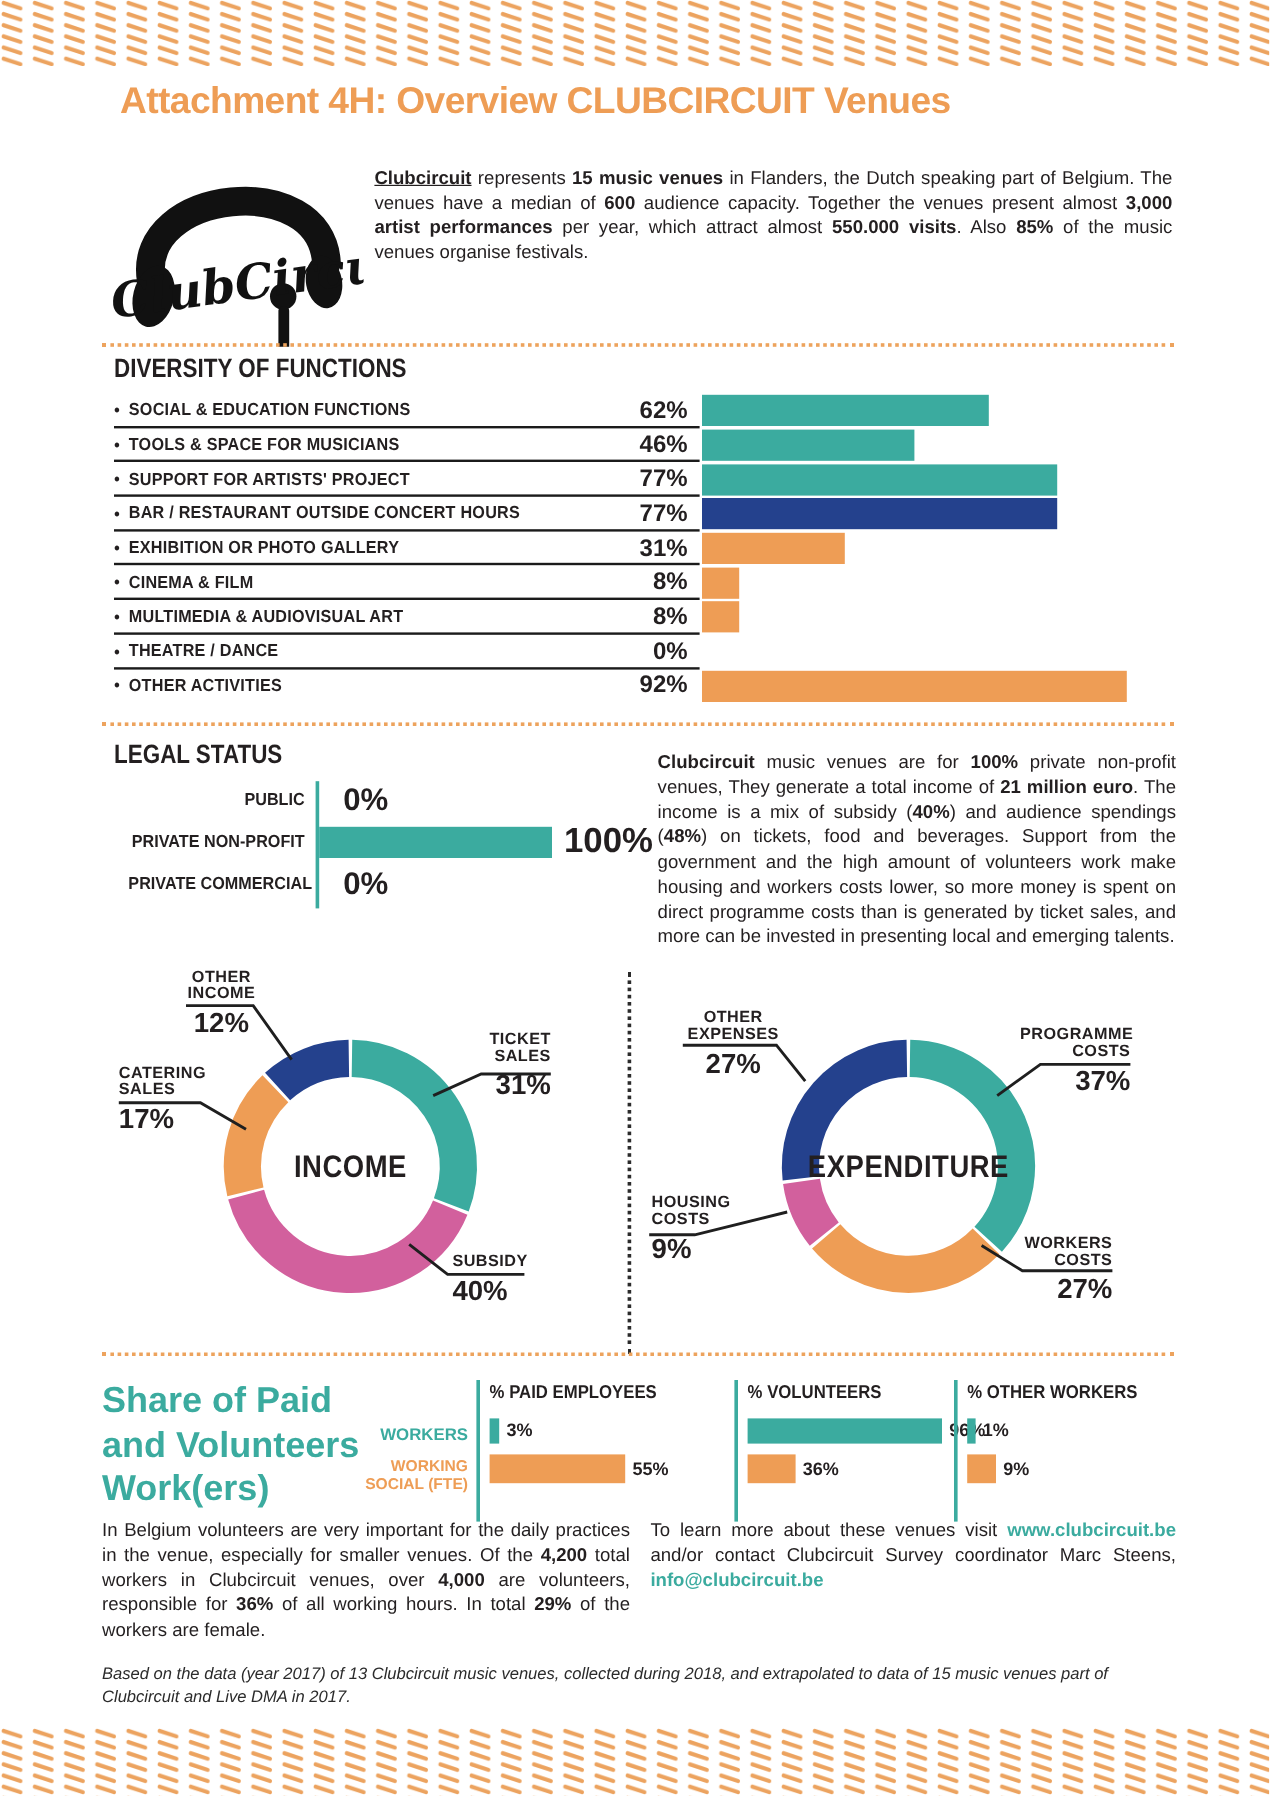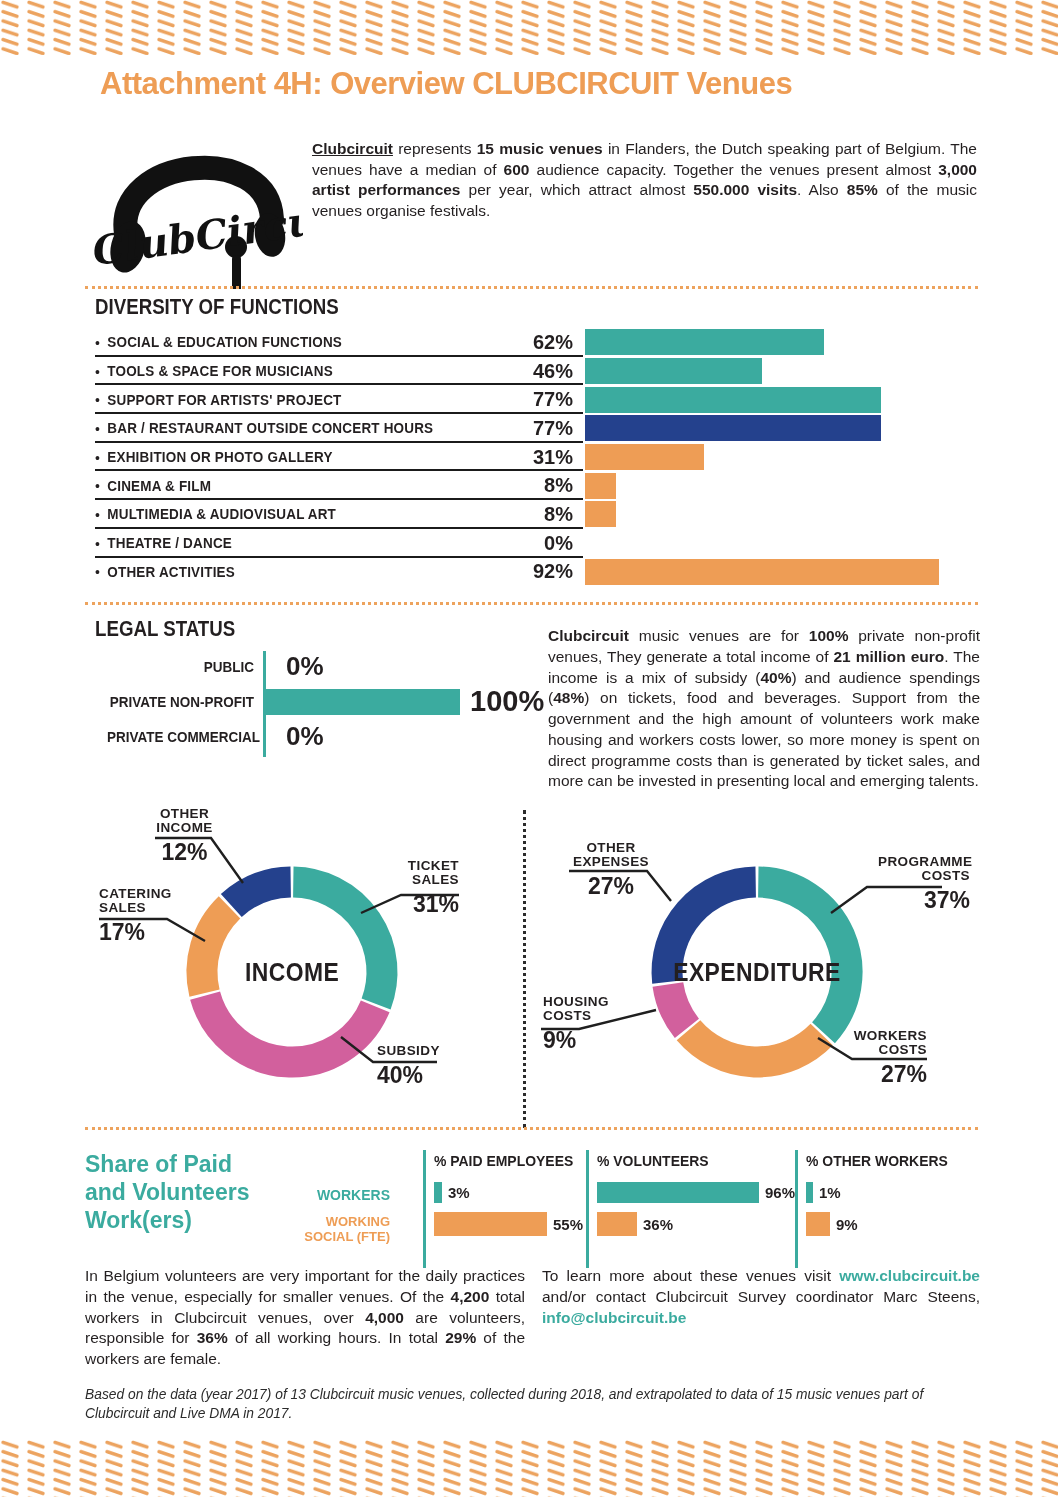--- a/index.html
+++ b/index.html
@@ -48,21 +48,21 @@
   .donut{overflow:visible;}
   .donut-income{left:85px;top:805px;width:450px;height:325px;}
   .donut-exp{left:535px;top:805px;width:480px;height:325px;}
   .donut svg{position:absolute;left:0;top:0;}
   .center-label{position:absolute;transform:translate(-50%,-50%) scaleX(0.88);font-size:26px;font-weight:800;letter-spacing:0.5px;white-space:nowrap;}
   .dlab{position:absolute;}
   .dlab-line{font-size:13.5px;font-weight:700;letter-spacing:0.4px;line-height:14px;}
   .dlab-pct{font-size:23px;font-weight:800;margin-top:4px;}
   
   .share{left:0;top:1146px;width:1058px;height:130px;}
-  .share-title{position:absolute;left:85px;top:4px;font-size:23px;font-weight:800;color:#3bab9f;line-height:1.22;}
+  .share-title{position:absolute;left:85px;top:4px;font-size:30px;font-weight:800;color:#3bab9f;line-height:1.22;}
   .share-rowlab{position:absolute;width:160px;text-align:right;font-weight:800;}
   .share-rowlab.workers{left:230px;top:41px;color:#3bab9f;font-size:14px;}
   .share-rowlab.hours{left:230px;top:68px;color:#ee9d55;font-size:13px;line-height:15px;}
   .share-col{position:absolute;top:4px;height:118px;border-left:3px solid #3bab9f;padding-left:8px;box-sizing:border-box;}
   .share-col .hdr{font-size:15.5px;font-weight:800;white-space:nowrap;transform:scaleX(0.9);transform-origin:left;margin-top:2px;}
   .sbar-row{display:flex;align-items:center;}
   .sbar-row .sval{font-size:15px;font-weight:800;margin-left:6px;}
   
   .belgium-para{left:85px;top:1266px;width:440px;font-size:15.5px;line-height:1.34;text-align:justify;}
   .contact-para{left:542px;top:1266px;width:438px;font-size:15.5px;line-height:1.34;text-align:justify;}
@@ -248,21 +248,21 @@
         <path d="M 223.3 77.0 A 90 90 0 0 1 288.5 227.7" stroke="#3bab9f" stroke-width="31" fill="none"></path>
         <path d="M 286.7 229.5 A 90 90 0 0 1 153.5 225.3" stroke="#ee9d55" stroke-width="31" fill="none"></path>
         <path d="M 151.9 223.4 A 90 90 0 0 1 132.9 179.5" stroke="#d2609d" stroke-width="31" fill="none"></path>
         <path d="M 132.6 177.0 A 90 90 0 0 1 220.7 77.0" stroke="#24418d" stroke-width="31" fill="none"></path>
         <polyline points="296,108 332,82 407,82" fill="none" stroke="#1f1f1f" stroke-width="2.4"></polyline>
         <polyline points="283,233 317,254 392,254" fill="none" stroke="#1f1f1f" stroke-width="2.4"></polyline>
         <polyline points="6,224 44,224 121,205" fill="none" stroke="#1f1f1f" stroke-width="2.4"></polyline>
         <polyline points="34,66 112,66 136,96" fill="none" stroke="#1f1f1f" stroke-width="2.4"></polyline>
       </svg>
     <div class="center-label" style="left:222px;top:167px">EXPENDITURE</div>
-  <div class="dlab" style="left: 315px; top: 50px; width: 92px; text-align: right; margin-left: 28px;">
+  <div class="dlab" style="left: 315px; top: 50px; width: 92px; text-align: right;">
         <div class="dlab-line">PROGRAMME</div>
         <div class="dlab-line">COSTS</div>
         <div class="dlab-pct">37%</div>
       </div>
       <div class="dlab" style="left: 300px; top: 224px; width: 92px; text-align: right;">
         <div class="dlab-line">WORKERS</div>
         <div class="dlab-line">COSTS</div>
         <div class="dlab-pct">27%</div>
       </div>
       <div class="dlab" style="left: 8px; top: 190px; width: 84px; text-align: left;">
@@ -283,32 +283,32 @@
     <div class="share-title" id="share-title">
         <div>Share of Paid</div>
         <div>and Volunteers</div>
         <div>Work(ers)</div>
       </div>
     <div class="share-rowlab workers">WORKERS</div>
     <div class="share-rowlab hours" id="hours-rowlab">
         <div>WORKING</div>
         <div>SOCIAL (FTE)</div>
       </div>
-  <div class="share-col" style="left: 397px; margin-left: 26px;">
+  <div class="share-col" style="left: 397px;">
         <div class="hdr">% PAID EMPLOYEES</div>
         <div class="sbar-row" style="margin-top: 12px;">
           <span style="display: inline-block; height: 21px; width: 8px; background: rgb(59, 171, 159);"></span>
           <span class="sval">3%</span>
         </div>
         <div class="sbar-row" style="margin-top: 9px;">
           <span style="display: inline-block; height: 24px; width: 113px; background: rgb(238, 157, 85);"></span>
           <span class="sval">55%</span>
         </div>
       </div>
-      <div class="share-col" style="left: 586px;">
+      <div class="share-col" style="left: 612px;">
         <div class="hdr">% VOLUNTEERS</div>
         <div class="sbar-row" style="margin-top: 12px;">
           <span style="display: inline-block; height: 21px; width: 162px; background: rgb(59, 171, 159);"></span>
           <span class="sval">96%</span>
         </div>
         <div class="sbar-row" style="margin-top: 9px;">
           <span style="display: inline-block; height: 24px; width: 40px; background: rgb(238, 157, 85);"></span>
           <span class="sval">36%</span>
         </div>
       </div>

